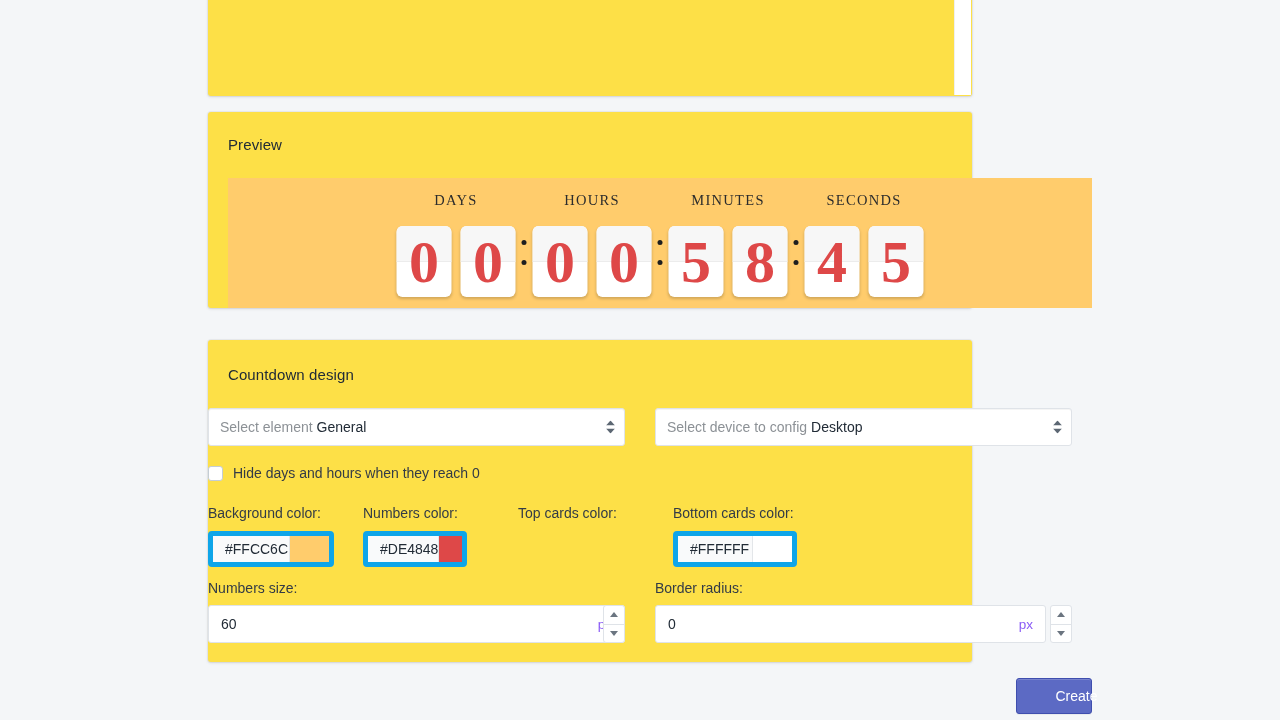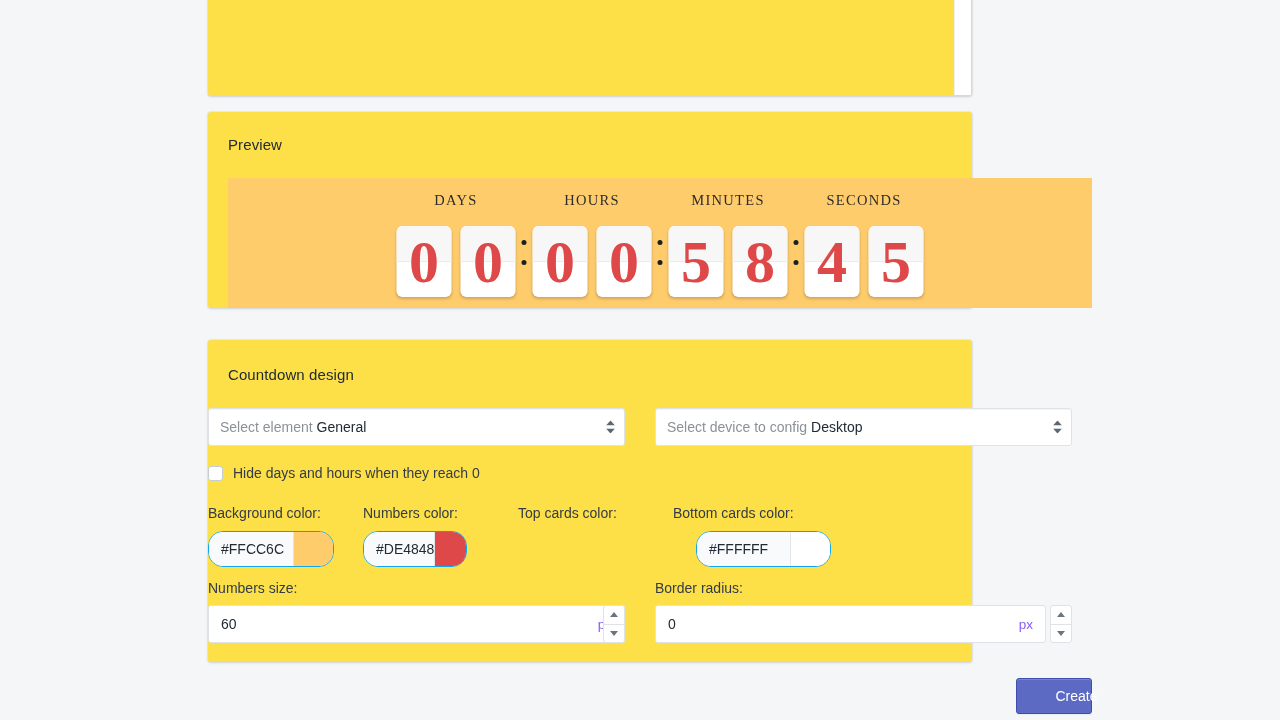--- a/index.html
+++ b/index.html
@@ -118,21 +118,21 @@
   }
   .checkrow {
     position: absolute; left: 208px; top: 465px;
     display: flex; align-items: center; gap: 10px;
   }
   .checkrow .cb { width: 15px; height: 15px; }
   .checkrow span { font-size: 14px; color: #333b46; }
 
   .color-field {
     position: absolute; height: 36px;
-    display: flex; border: 1px solid #0ea5e9; border-radius: 15px; overflow: hidden;
+    display: flex; border: 5px solid #0ea5e9; border-radius: 4px; overflow: hidden;
     background: #F9FAFB;
   }
   .color-field .hex {
     flex: 1; display: flex; align-items: center; padding-left: 12px;
     font-size: 14px; color: #212b36; background: #F9FAFB;
   }
   .color-field .swatch { width: 40px; border-left: 1px solid #e3e6e9; }
 
   .num-field {
     position: absolute; height: 38px;
@@ -313,21 +313,21 @@
 
   <div class="field-label" style="left:363px; top:505px;">Numbers color:</div>
   <div class="color-field" style="left:363px; top:531px; width:104px;">
     <span class="hex">#DE4848</span>
     <span class="swatch" id="sw1" style="background: rgb(222, 72, 72);"></span>
   </div>
 
   <div class="field-label" style="left:518px; top:505px;">Top cards color:</div>
 
   <div class="field-label" style="left:673px; top:505px;">Bottom cards color:</div>
-  <div class="color-field" style="left:696px; top:531px; width:135px;">
+  <div class="color-field" style="left:673px; top:531px; width:124px;">
     <span class="hex">#FFFFFF</span>
     <span class="swatch" id="sw3" style="background: rgb(255, 255, 255);"></span>
   </div>
 
   <div class="field-label" style="left:208px; top:580px;">Numbers size:</div>
   <div class="num-field" style="left:208px; top:605px; width:417px;">
     <span>60</span>
     <span class="unit">px</span>
   </div>
   <div class="stepper" style="left:603px; top:605px;">

